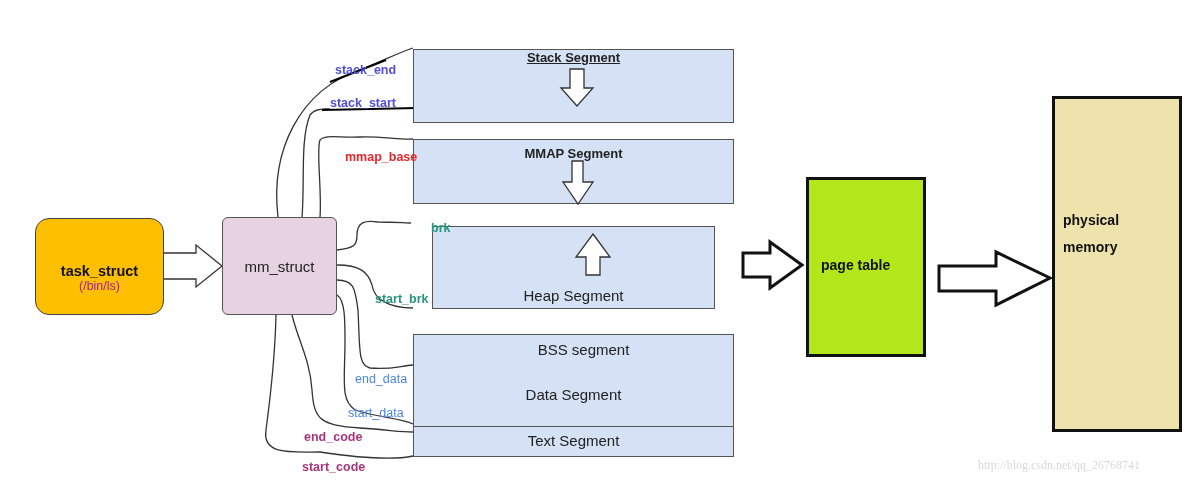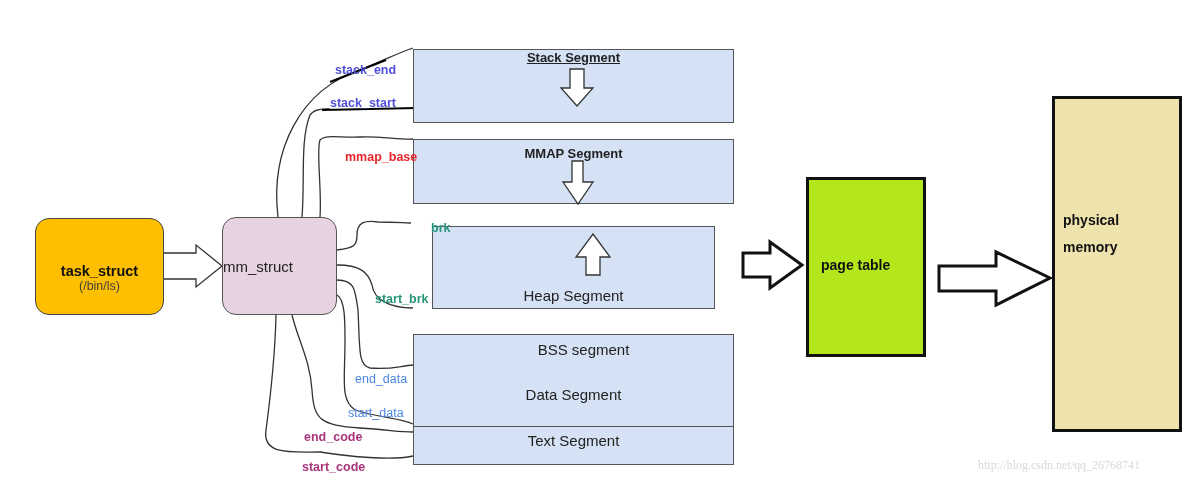--- a/index.html
+++ b/index.html
@@ -12,23 +12,23 @@
   .seg.bold { font-weight: bold; font-size: 13px; }
   .lbl { position: absolute; font-size: 12.5px; font-weight: bold; white-space: nowrap; }
   .lbl.blue { color: #4f4fd9; }
   .lbl.red { color: #e8262a; }
   .lbl.teal { color: #27967a; }
   .lbl.lblue { color: #4a86e0; font-weight: normal; }
   .lbl.purple { color: #a8357c; }
   #task { left: 35px; top: 218px; width: 129px; height: 97px; background: #fdbf00; border: 1.5px solid #444;
           border-radius: 14px; text-align: center; }
   #task .t1 { display: block; margin-top: 44px; font-weight: bold; font-size: 14.5px; color: #111; }
-  #task .t2 { display: block; font-size: 12.5px; color: #404040; }
+  #task .t2 { display: block; font-size: 12.5px; color: #a21caf; }
   #mm { left: 222px; top: 217px; width: 115px; height: 98px; background: #e6d2e0; border: 1.5px solid #555;
-        border-radius: 14px; text-align: left; line-height: 98px; font-size: 15px; color: #222; }
+        border-radius: 6px; text-align: center; line-height: 98px; font-size: 15px; color: #222; }
   #pt { left: 806px; top: 177px; width: 120px; height: 180px; background: #b3e61b; border: 3px solid #111;
         font-weight: bold; font-size: 14px; color: #111; padding: 77px 0 8px 12px; }
   #pm { left: 1052px; top: 96px; width: 130px; height: 336px; background: #efe3ad; border: 3px solid #111;
         font-weight: bold; font-size: 14px; color: #111; padding: 108px 0 0 8px; line-height: 27px; }
   #watermark { left: 978px; top: 458px; font-family: "Liberation Serif", serif; font-size: 12px; color: #d9d9d9; }
 </style>
 </head>
 <body>
 
 <svg class="wires" viewBox="0 0 1196 482">
@@ -94,21 +94,21 @@
 </div>
 
 <div class="box seg" style="left:413px; top:334px; width:321px; height:32px; line-height:30px;padding-left:20px;">
   <span>BSS segment</span>
 </div>
 
 <div class="box seg" style="left:413px; top:365px; width:321px; height:62px; line-height:60px; border-top:none;">
   <span>Data Segment</span>
 </div>
 
-<div class="box seg" style="left:413px; top:426px; width:321px; height:39px; line-height:28px;">
+<div class="box seg" style="left:413px; top:426px; width:321px; height:31px; line-height:28px;">
   <span>Text Segment</span>
 </div>
 
 <span class="lbl blue" style="left:335px; top:63px;">stack_end</span>
 <span class="lbl blue" style="left:330px; top:96px;">stack_start</span>
 <span class="lbl red" style="left:328px; top:150px;padding-left:17px;">mmap_base</span>
 <span class="lbl teal" style="left:385px; top:221px;margin-left:46px;">brk</span>
 <span class="lbl teal" style="left:375px; top:292px;">start_brk</span>
 <span class="lbl lblue" style="left:355px; top:372px;">end_data</span>
 <span class="lbl lblue" style="left:348px; top:406px;">start_data</span>

